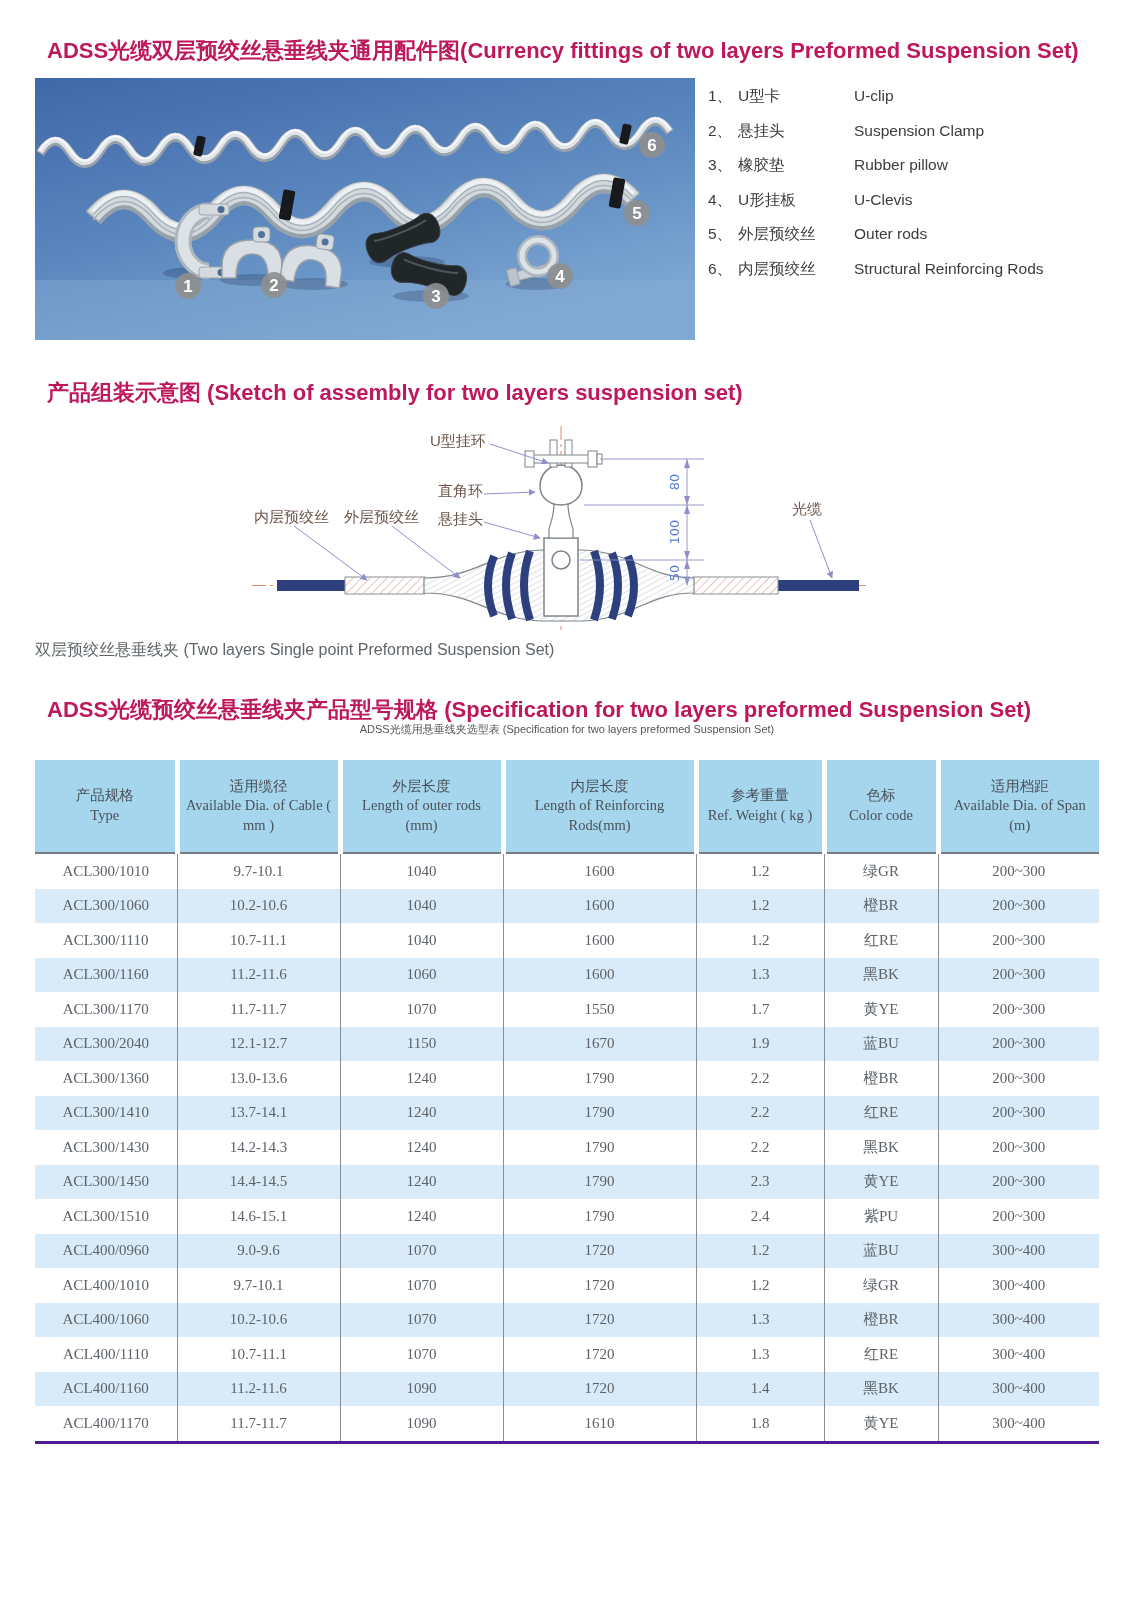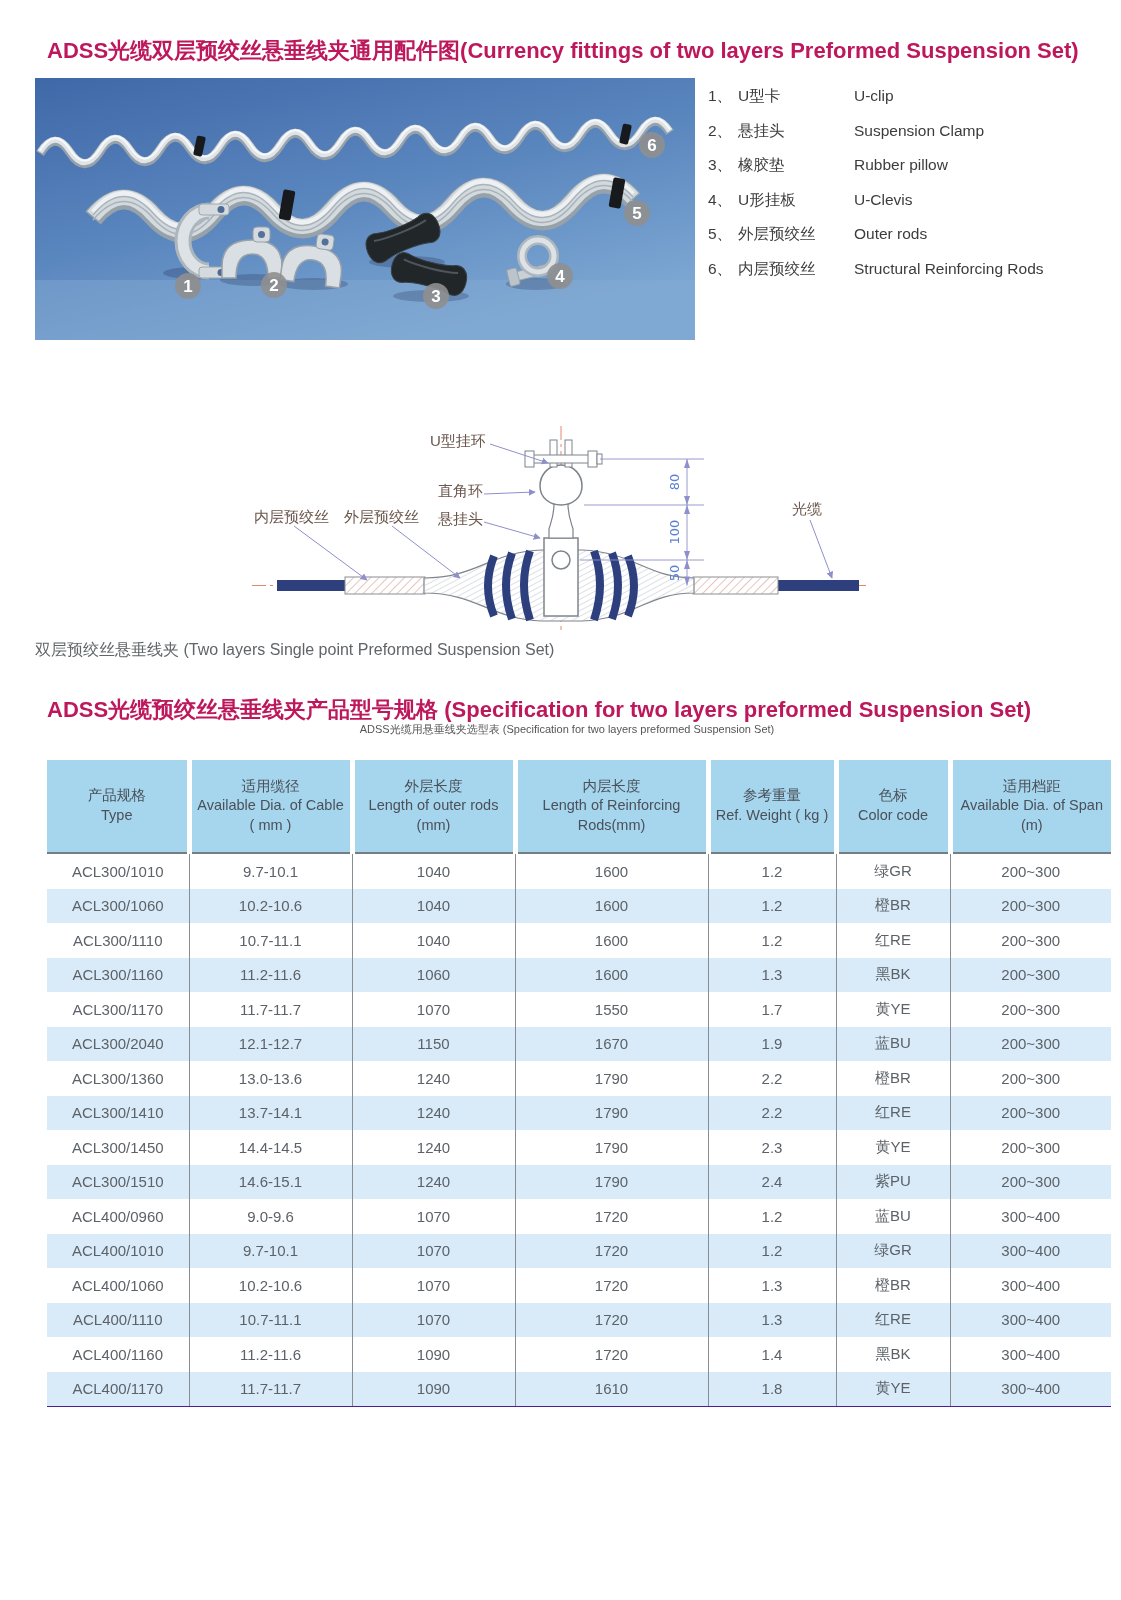--- a/index.html
+++ b/index.html
@@ -13,29 +13,29 @@
   #legend{position:absolute;left:708px;top:86px;width:405px;}
   .legend-row{display:flex;align-items:baseline;height:34.5px;font-size:15.5px;color:#3c3c3c;}
   .legend-num{width:30px;flex:none;}
   .legend-cn{width:116px;flex:none;}
   .legend-en{flex:1;}
   #sketch-wrap{position:absolute;left:232px;top:410px;width:650px;height:232px;}
   #sketch-caption{position:absolute;left:35px;top:640px;width:1064px;text-align:left;
                   font-size:16px;color:#5f6569;}
   #spec-subtitle{position:absolute;left:35px;top:722px;width:1064px;text-align:center;
                  font-size:11px;color:#555;}
-  #spec-table{position:absolute;left:47px;top:760px;width:1064px;border-collapse:collapse;table-layout:fixed;}
+  #spec-table{position:absolute;left:35px;top:760px;width:1064px;border-collapse:collapse;table-layout:fixed;font-family:Liberation Serif, serif;}
   #spec-table thead th{background:#A6D5EE;color:#4a5158;font-weight:normal;font-size:14.5px;
                        line-height:1.35;height:88px;vertical-align:middle;text-align:center;
                        border-bottom:2px solid #767d85;padding:2px 3px;}
   #spec-table thead th + th{border-left:5px solid #fff;}
   #spec-table tbody td{height:34.5px;text-align:center;font-size:15px;color:#5c6268;padding:0 2px;}
   #spec-table tbody td + td{border-left:1px solid #878d93;}
   #spec-table tbody tr:nth-child(even) td{background:#D9EBF8;}
-  #spec-table tbody tr:last-child td{border-bottom:1px solid #4c1d95;margin-top:36px;}
+  #spec-table tbody tr:last-child td{border-bottom:3px solid #4c1d95;margin-top:36px;}
   .badge-txt{fill:#fff;font-size:17px;font-weight:bold;font-family:"Liberation Sans",sans-serif;}
   .dim-txt{fill:#5b7fd4;font-size:13px;font-family:"DejaVu Sans",sans-serif;}
   .lead-txt{fill:#6b564c;font-size:15px;font-family:"Liberation Sans","DejaVu Sans",sans-serif;}
 </style>
 </head>
 <body>
 
 <div id="page">
 
   <h1 id="h-fittings" class="orange-h">ADSS光缆双层预绞丝悬垂线夹通用配件图(Currency fittings of two layers Preformed Suspension Set)</h1>
@@ -171,20 +171,21 @@
         <span class="legend-cn">外层预绞丝</span>
         <span class="legend-en">Outer rods</span>
       </div>
       <div class="legend-row">
         <span class="legend-num">6、</span>
         <span class="legend-cn">内层预绞丝</span>
         <span class="legend-en">Structural Reinforcing Rods</span>
       </div>
     </div>
 
+  <h2 id="h-sketch" class="orange-h">产品组装示意图 (Sketch of assembly for two layers suspension set)</h2>
 
   <div id="sketch-wrap">
     <svg width="650" height="232" viewBox="0 0 650 232">
       <defs>
         <pattern id="hatchPink" width="6" height="6" patternUnits="userSpaceOnUse" patternTransform="rotate(45)">
           <line x1="0" y1="0" x2="0" y2="6" stroke="#cc8b80" stroke-width="1"></line>
         </pattern>
         <pattern id="hatchGray" width="5" height="5" patternUnits="userSpaceOnUse" patternTransform="rotate(62)">
           <line x1="0" y1="0" x2="0" y2="5" stroke="#aab2b9" stroke-width="0.8"></line>
         </pattern>
@@ -384,20 +385,29 @@
         <tr>
           <td>ACL300/1410</td>
           <td>13.7-14.1</td>
           <td>1240</td>
           <td>1790</td>
           <td>2.2</td>
           <td>红RE</td>
           <td>200~300</td>
         </tr>
         <tr>
+          <td>ACL300/1430</td>
+          <td>14.2-14.3</td>
+          <td>1240</td>
+          <td>1790</td>
+          <td>2.2</td>
+          <td>黑BK</td>
+          <td>200~300</td>
+        </tr>
+        <tr>
           <td>ACL300/1450</td>
           <td>14.4-14.5</td>
           <td>1240</td>
           <td>1790</td>
           <td>2.3</td>
           <td>黄YE</td>
           <td>200~300</td>
         </tr>
         <tr>
           <td>ACL300/1510</td>

